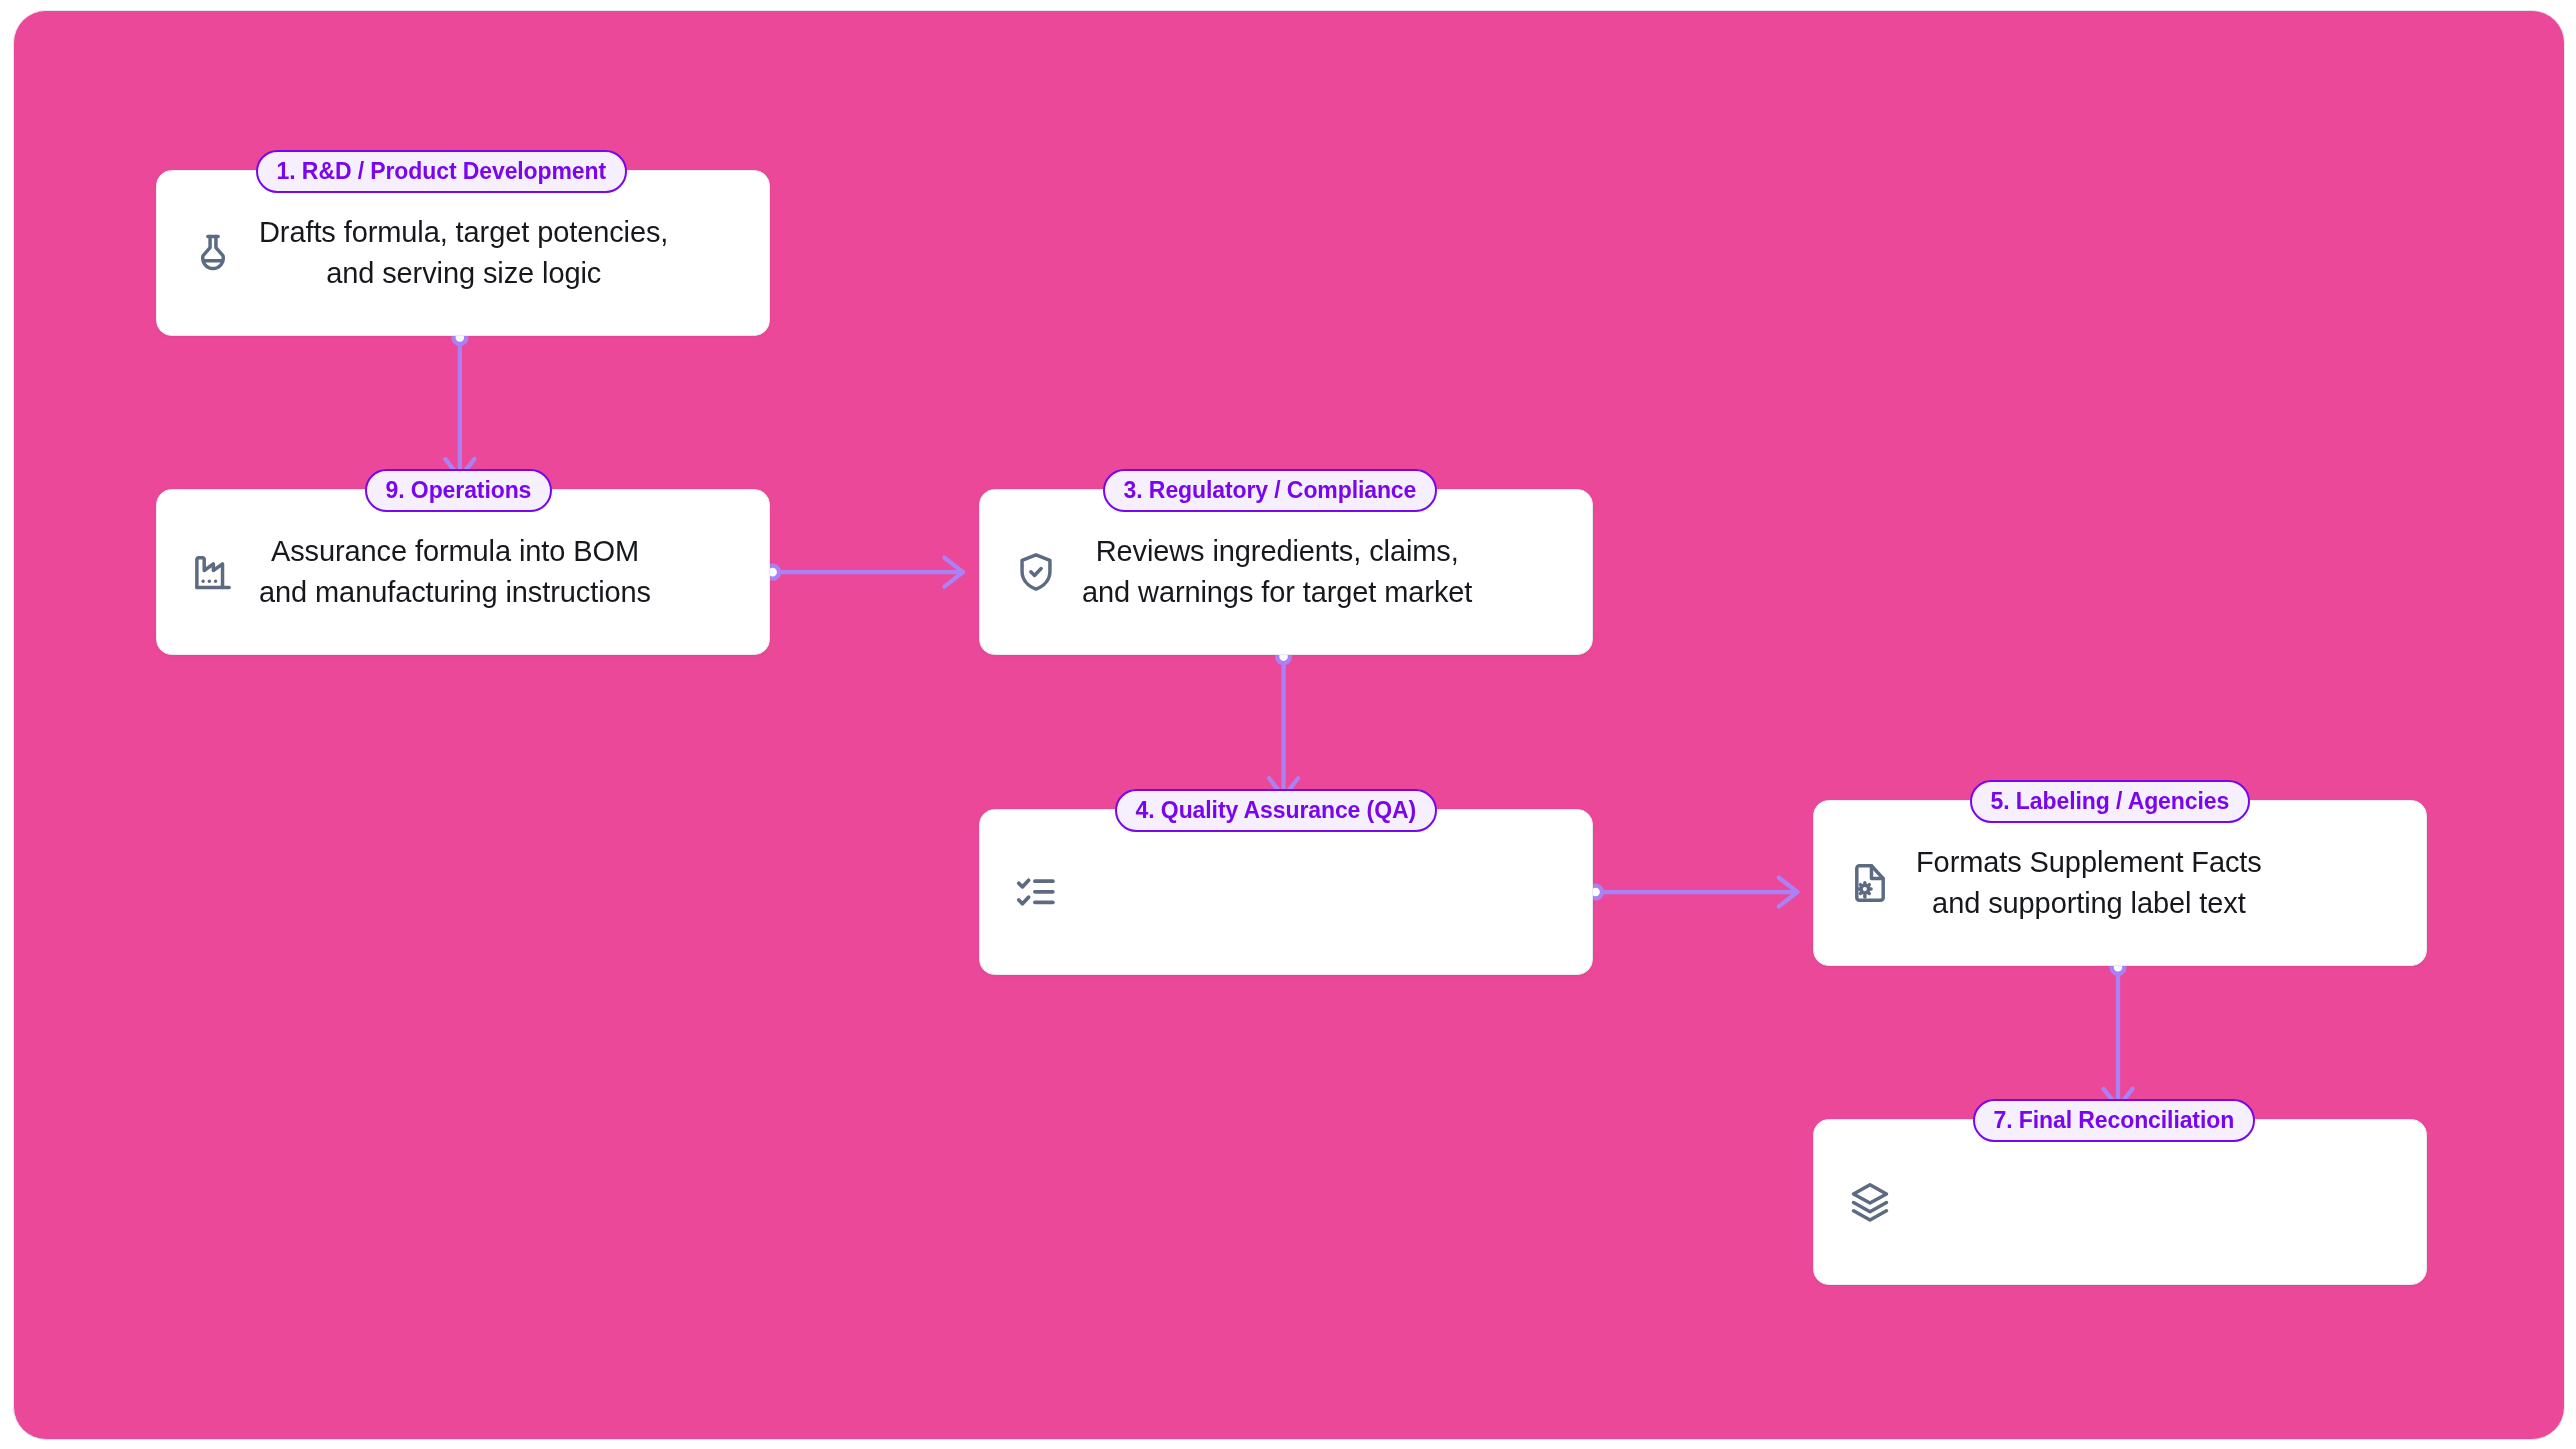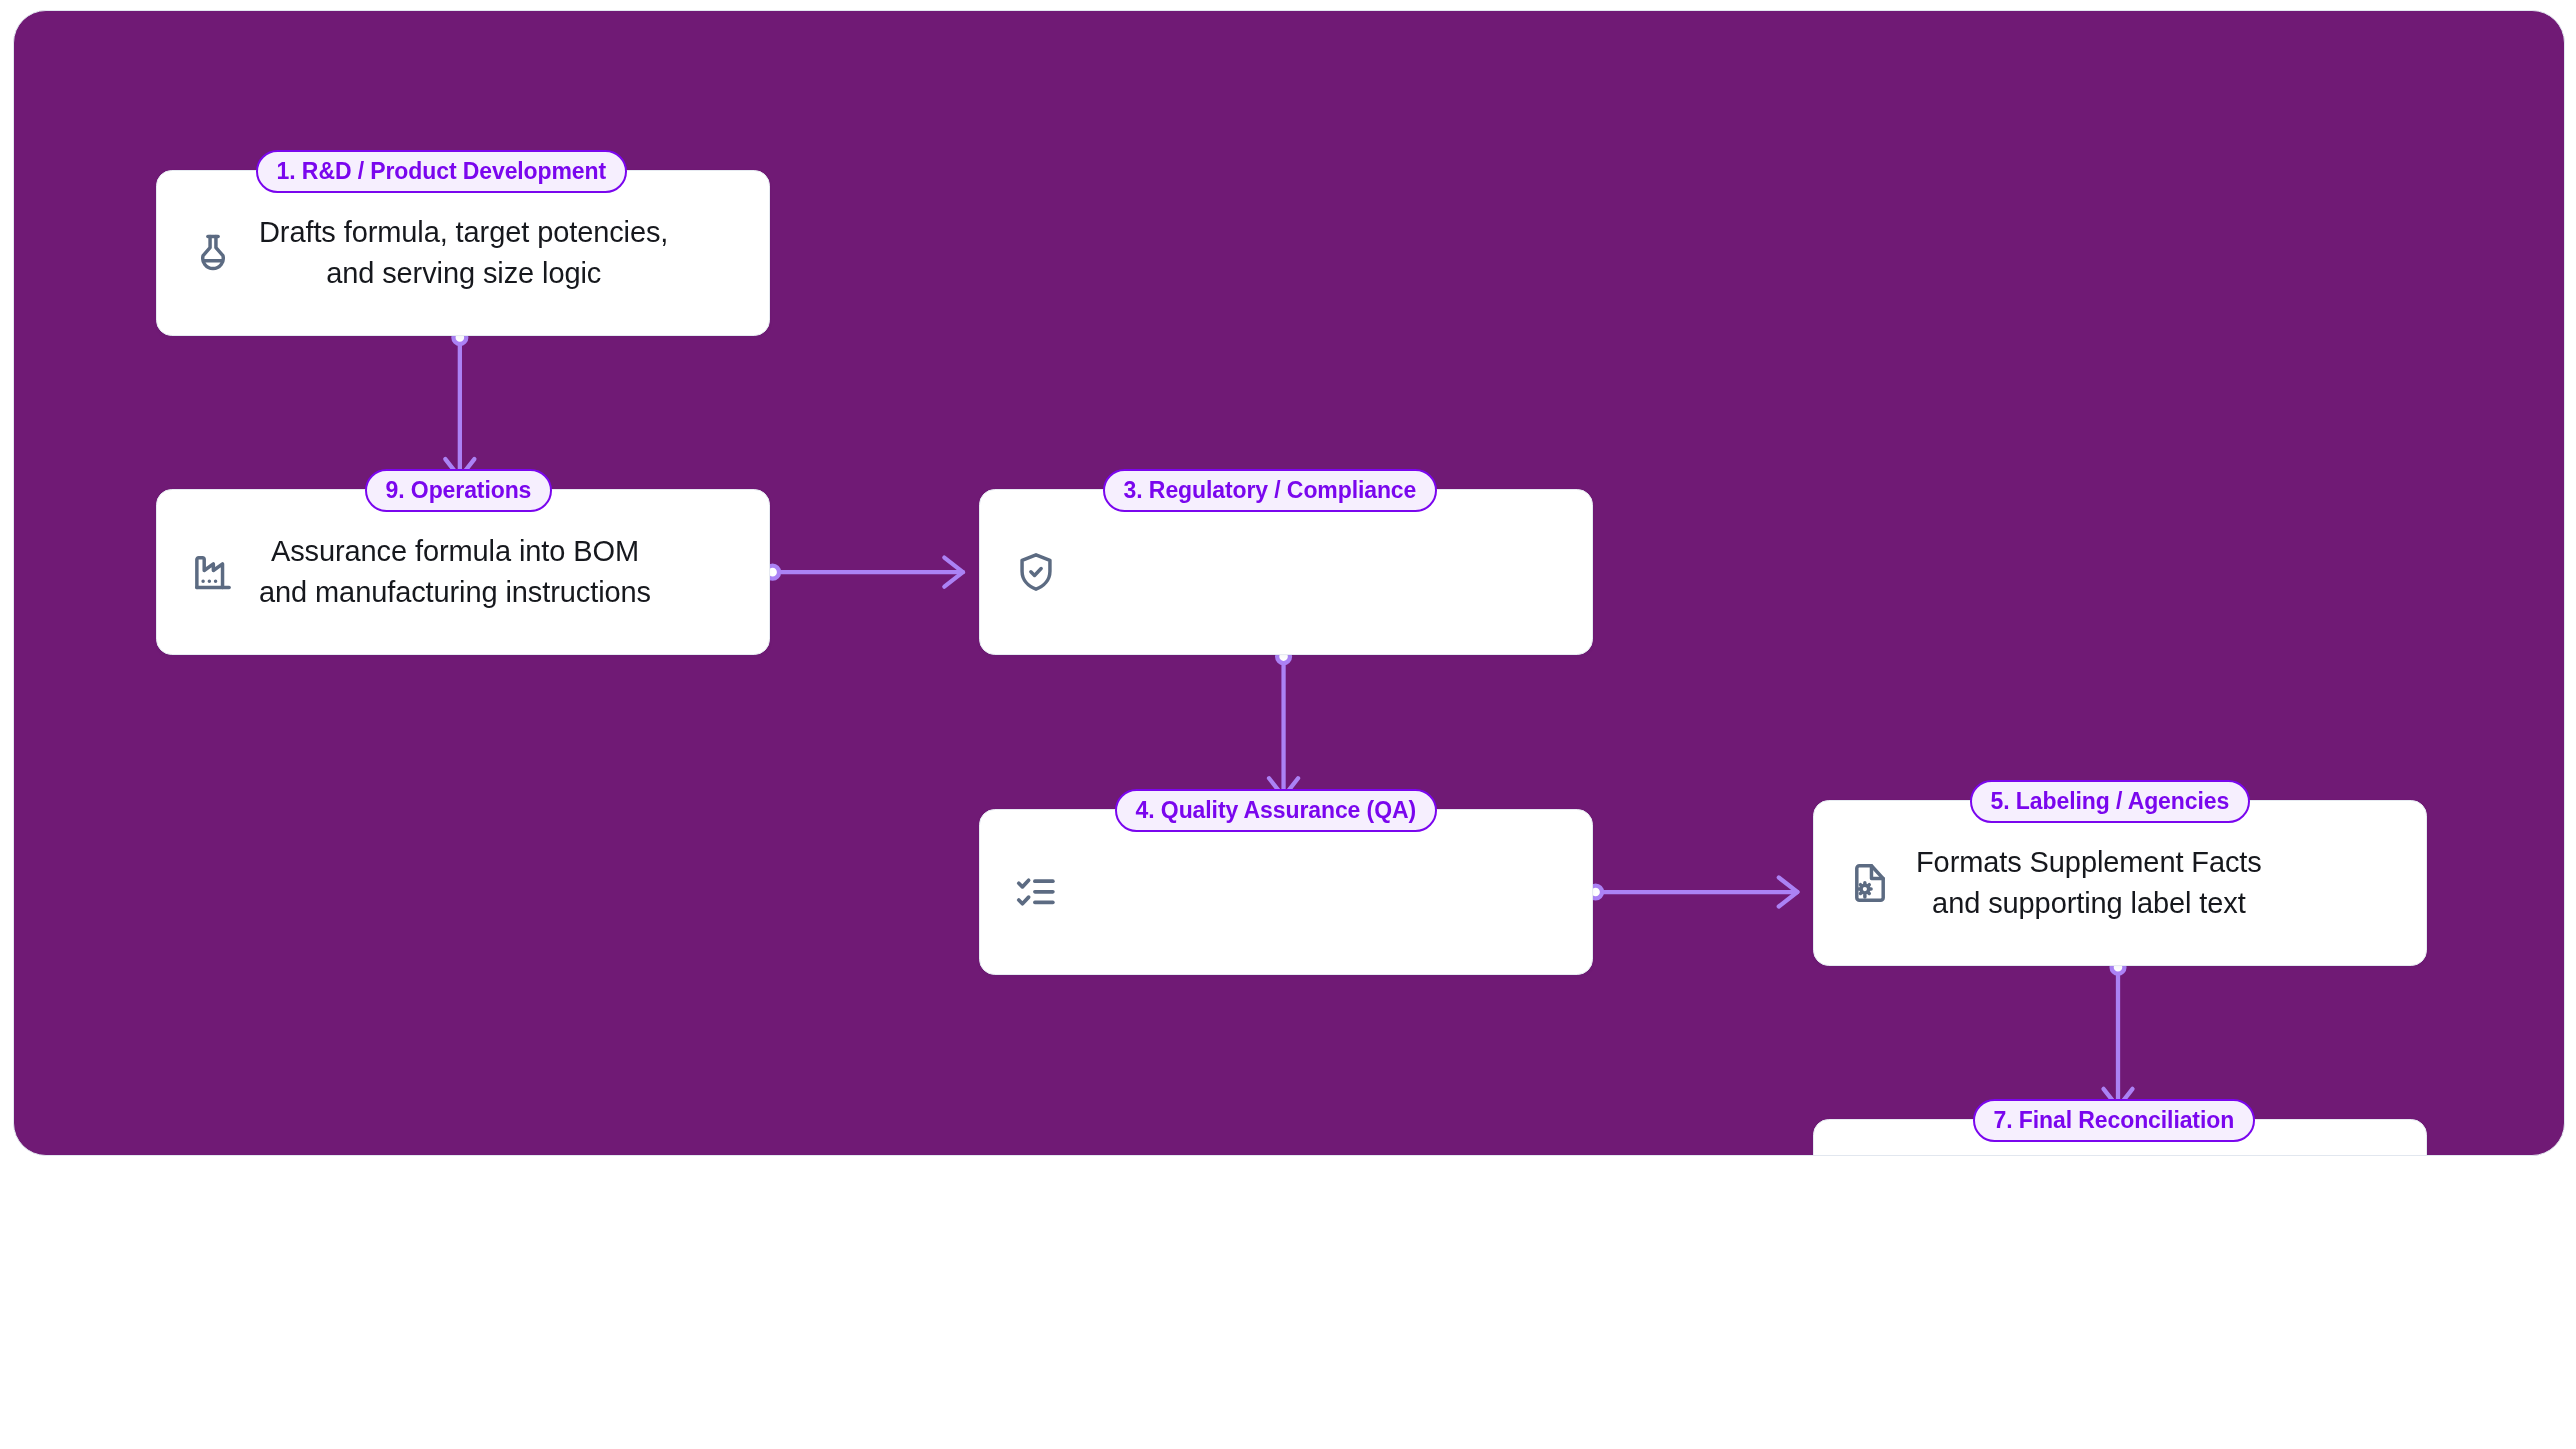--- a/index.html
+++ b/index.html
@@ -10,22 +10,22 @@
     height: 1449px;
     background: #ffffff;
     font-family: "Liberation Sans", sans-serif;
   }
 
   #canvas {
     position: absolute;
     left: 13px;
     top: 10px;
     width: 2552px;
-    height: 1146px;
-    background: #701a75;
+    height: 1430px;
+    background: #ec4899;
     border: 1.4px solid #e2e7ef;
     border-radius: 33px;
     overflow: hidden;
   }
 
   #edge-layer {
     position: absolute;
     left: 0; top: 0;
     width: 2552px;
     height: 1430px;
@@ -152,20 +152,22 @@
       </div>
       <div class="node" style="left: 965px; top: 478px; width: 614px; height: 166px;">
         <div class="badge" style="left: 123px; top: -21.5px;">3. Regulatory / Compliance</div>
         <div class="node-inner">
           <span class="node-icon">
             <svg viewBox="0 0 24 24" fill="none" stroke="currentColor" stroke-width="1.9" stroke-linecap="round" stroke-linejoin="round">
               <path d="M12 2.6 4.4 5.6v6c0 4.6 3.2 8.1 7.6 9.8 4.4-1.7 7.6-5.2 7.6-9.8v-6L12 2.6Z"></path>
               <path d="m9.2 11.9 2 2 3.6-3.8"></path>
             </svg>
           </span>
+          <div class="node-desc">Reviews ingredients, claims,
+and warnings for target market</div>
         </div>
       </div>
       <div class="node" style="left: 965px; top: 798px; width: 614px; height: 166px;">
         <div class="badge" style="left: 135px; top: -21.5px;">4. Quality Assurance (QA)</div>
         <div class="node-inner">
           <span class="node-icon">
             <svg viewBox="0 0 24 24" fill="none" stroke="currentColor" stroke-width="2" stroke-linecap="round" stroke-linejoin="round">
               <path d="m2.6 7.2 2 2 3.4-3.6"></path>
               <path d="M11.4 6.1h9.8"></path>
               <path d="M11.4 11.9h9.8"></path>

